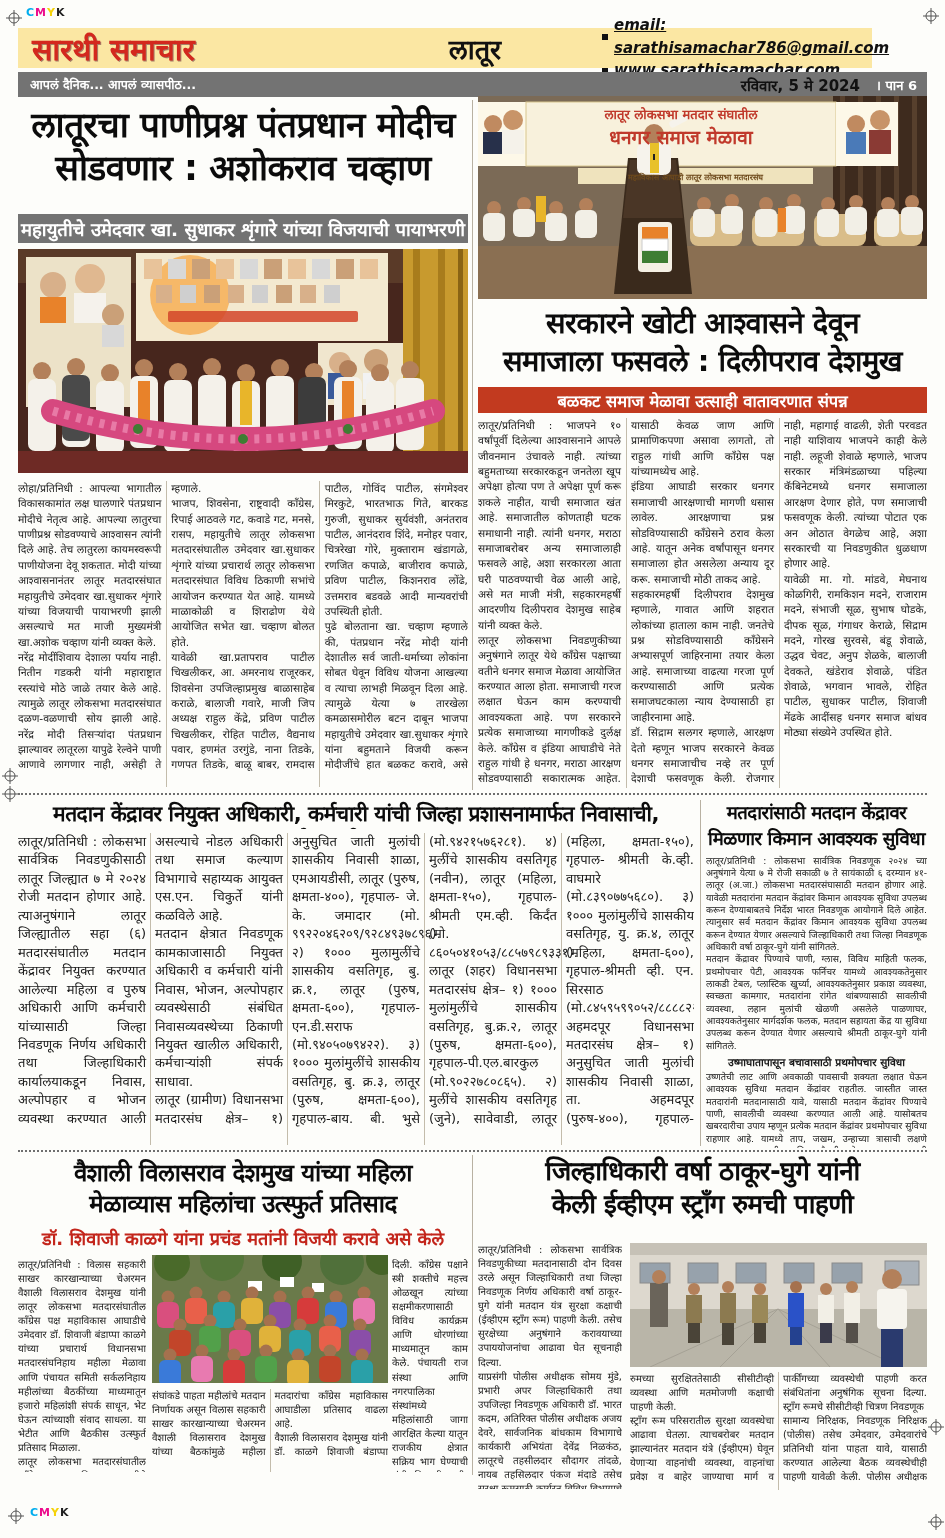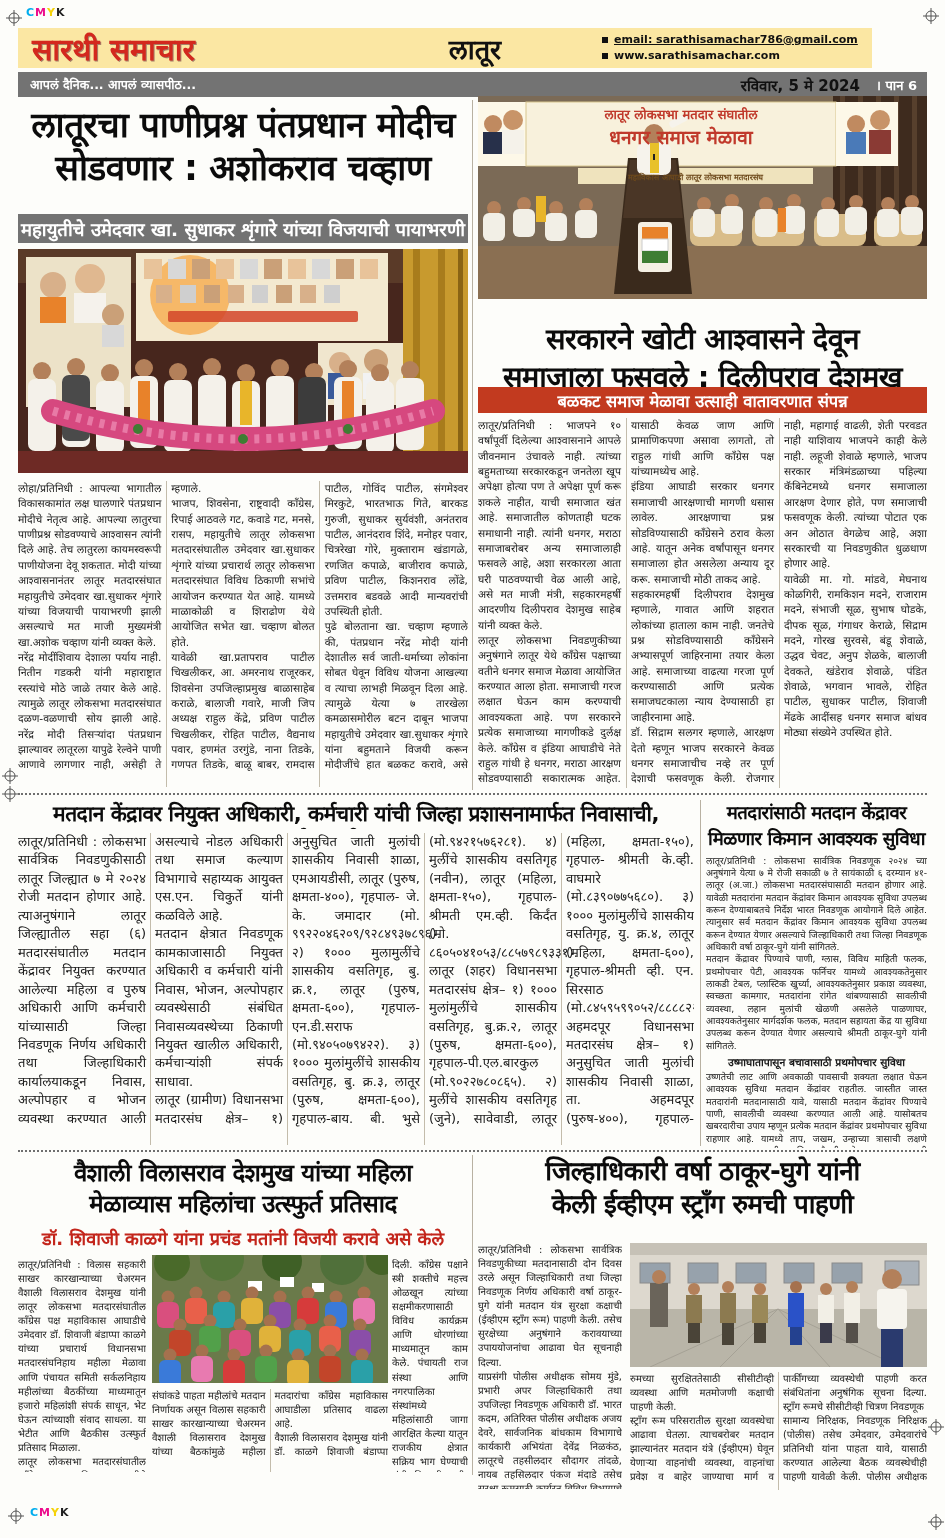--- a/index.html
+++ b/index.html
@@ -13,34 +13,34 @@
 
   
   .regmark { width:16px; height:16px; }
   .cmyk { font-size:11px; font-weight:bold; letter-spacing:1px; font-family:"DejaVu Sans",sans-serif; }
   .cmyk .c{color:#00adee}.cmyk .m{color:#ec0c8c}.cmyk .y{color:#f5d20a}.cmyk .k{color:#222}
 
   
   .masthead { background:#fbe7a3; display:flex; align-items:center; }
   .paper-name { color:#d3281e; font-size:30px; font-weight:800; padding-left:14px; width:330px; text-shadow:1px 1px 0 #a8806a; }
   .edition { font-size:27px; font-weight:800; color:#111; flex:1; text-align:center; }
-  .contact { width:270px; font-size:11px; font-weight:bold; color:#111; padding-right:0; line-height:1.5; }
+  .contact { width:270px; font-size:15px; font-weight:bold; color:#111; padding-right:0; line-height:1.5;font-style:italic; }
   .contact .row { display:flex; align-items:center; }
   .sq { display:inline-block; width:6px; height:6px; background:#111; margin-right:6px; flex:0 0 auto; }
   .email-text { text-decoration:underline; }
 
   .datebar { background:#737373; display:flex; align-items:center;justify-content:center; }
   .tagline { color:#fff; font-size:12.5px; font-weight:bold; padding-left:12px; flex:1; }
   .issue-date { color:#111; font-size:15px; font-weight:800; }
   .page-no { color:#fff; font-size:13px; font-weight:800; padding:0 10px 0 16px; }
 
   
   .hl { font-weight:800; color:#0b0b0b; text-align:center; white-space:pre-line; letter-spacing:-0.5px; overflow:hidden; }
   .hl-xl { font-size:35px; line-height:1.22; }
-  .hl-lg { font-size:29px; line-height:1.3;margin-top:16px; }
+  .hl-lg { font-size:29px; line-height:1.3; }
   .hl-md { font-size:21px; line-height:1.25; }
   .hl-mr { font-size:18.5px; line-height:1.4; }
   .hl-bm { font-size:24px; line-height:1.28; }
 
   .bar { display:flex; align-items:center; justify-content:center; font-weight:800; color:#fff; white-space:nowrap; overflow:hidden; }
   .bar-olive { background:#737373; font-size:18.5px; }
   .bar-red { background:#c23a1f; font-size:16.5px; }
   .sub-redtext { color:#c3251b; font-weight:800; font-size:18px; text-align:center; overflow:hidden; }
 
   

